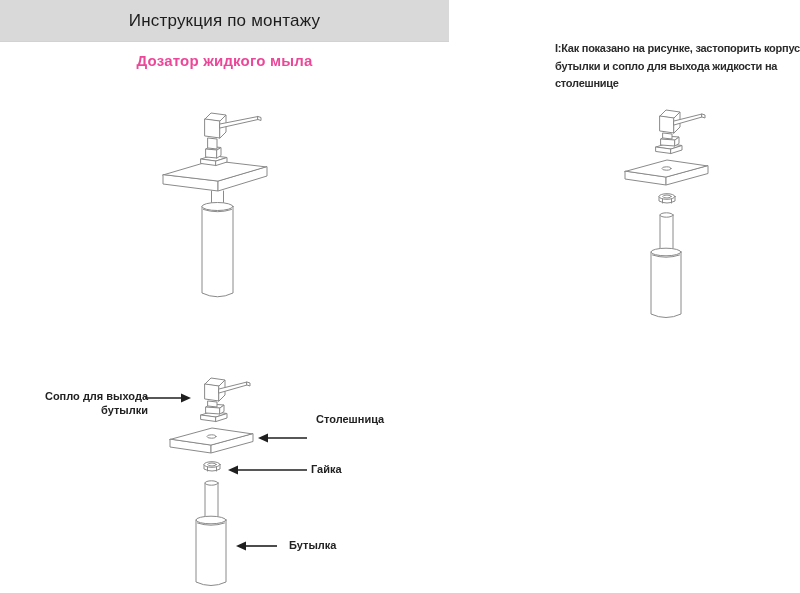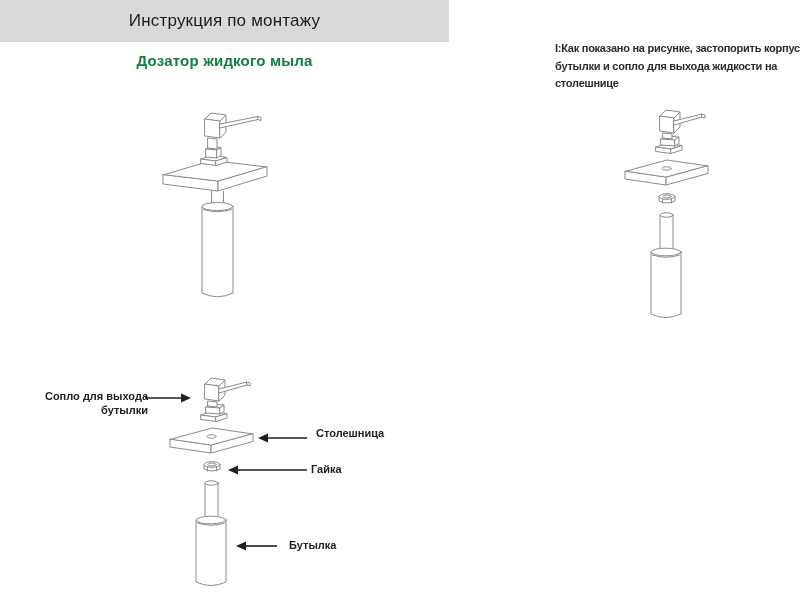--- a/index.html
+++ b/index.html
@@ -10,21 +10,21 @@
   .topbar{
     position:absolute;left:0;top:0;width:449px;height:41px;
     background:#d9d9d9;border-bottom:1px solid #d2d2d2;
   }
   .topbar h1{
     margin:0;width:100%;height:41px;line-height:41px;text-align:center;
     font-size:17px;font-weight:400;color:#1c1c1c;letter-spacing:0.2px;
   }
   .subtitle{
     position:absolute;left:0;top:52px;width:449px;margin:0;text-align:center;
-    font-size:15px;font-weight:700;color:#15803d;letter-spacing:0.2px;
+    font-size:15px;font-weight:700;color:#ec4899;letter-spacing:0.2px;
   }
   .step-note{
     position:absolute;left:555px;top:40px;width:250px;
     font-size:11px;font-weight:700;letter-spacing:-0.25px;line-height:17.5px;color:#2b2b2b;
   }
   .step-line{white-space:nowrap;}
   .drawing{position:absolute;}
   .assembled{left:155px;top:102px;width:120px;height:205px;}
   .exploded-left{left:160px;top:373px;width:110px;height:215px;}
   .exploded-right{left:615px;top:105px;width:110px;height:215px;}
@@ -149,21 +149,21 @@
   </div>
   <svg class="arrow" style="left:145px;top:392px;" width="46" height="12" viewBox="0 0 46 12">
     <line x1="0" y1="6" x2="37" y2="6"></line>
     <polygon points="36,1.5 46,6 36,10.5"></polygon>
   </svg>
 
   <svg class="arrow" style="left:257px;top:432px;" width="50" height="12" viewBox="0 0 50 12">
     <line x1="50" y1="6" x2="10" y2="6"></line>
     <polygon points="11,1.5 1,6 11,10.5"></polygon>
   </svg>
-  <div class="callout" style="left:316px;top:426px;">Столешница</div>
+  <div class="callout" style="left:316px;top:412px;">Столешница</div>
 
   <svg class="arrow" style="left:227px;top:464px;" width="80" height="12" viewBox="0 0 80 12">
     <line x1="80" y1="6" x2="10" y2="6"></line>
     <polygon points="11,1.5 1,6 11,10.5"></polygon>
   </svg>
   <div class="callout" style="left:311px;top:462px;">Гайка</div>
 
   <svg class="arrow" style="left:235px;top:540px;" width="42" height="12" viewBox="0 0 42 12">
     <line x1="42" y1="6" x2="10" y2="6"></line>
     <polygon points="11,1.5 1,6 11,10.5"></polygon>

